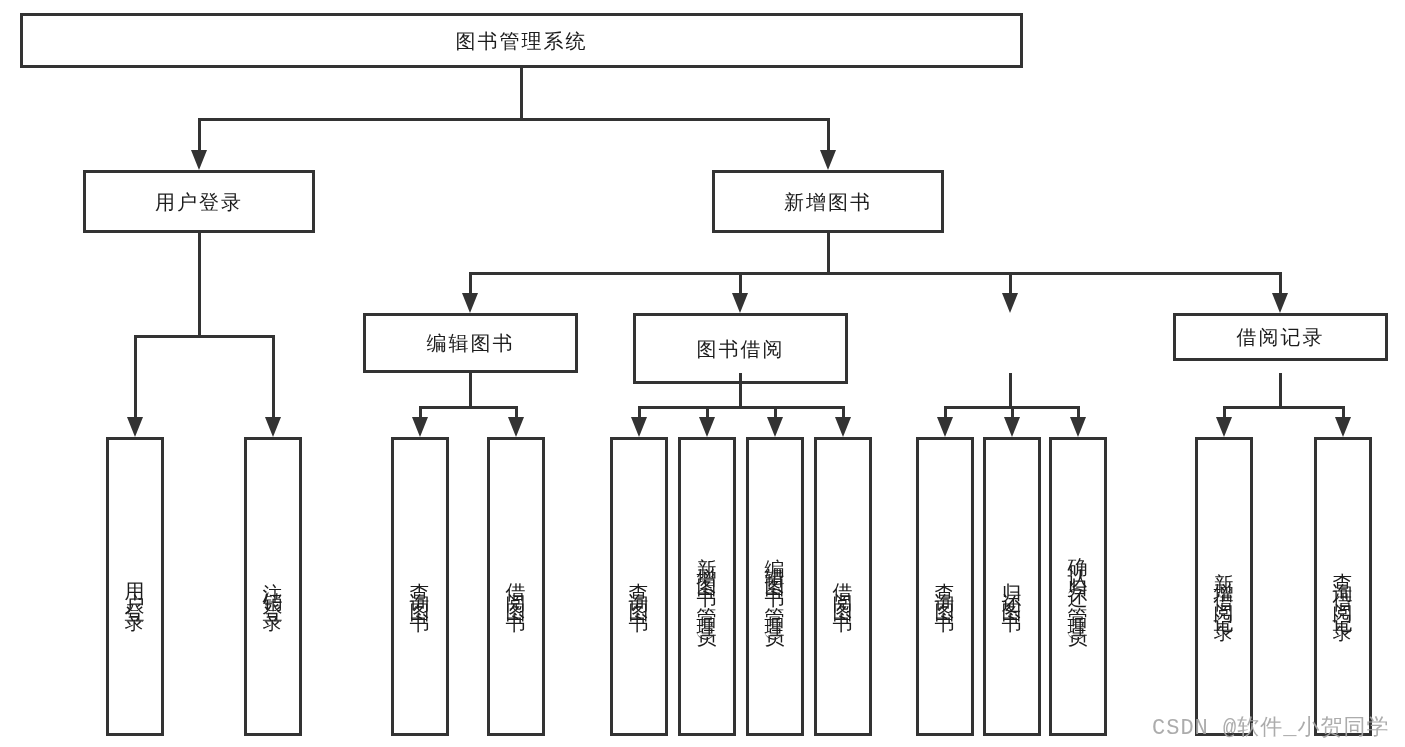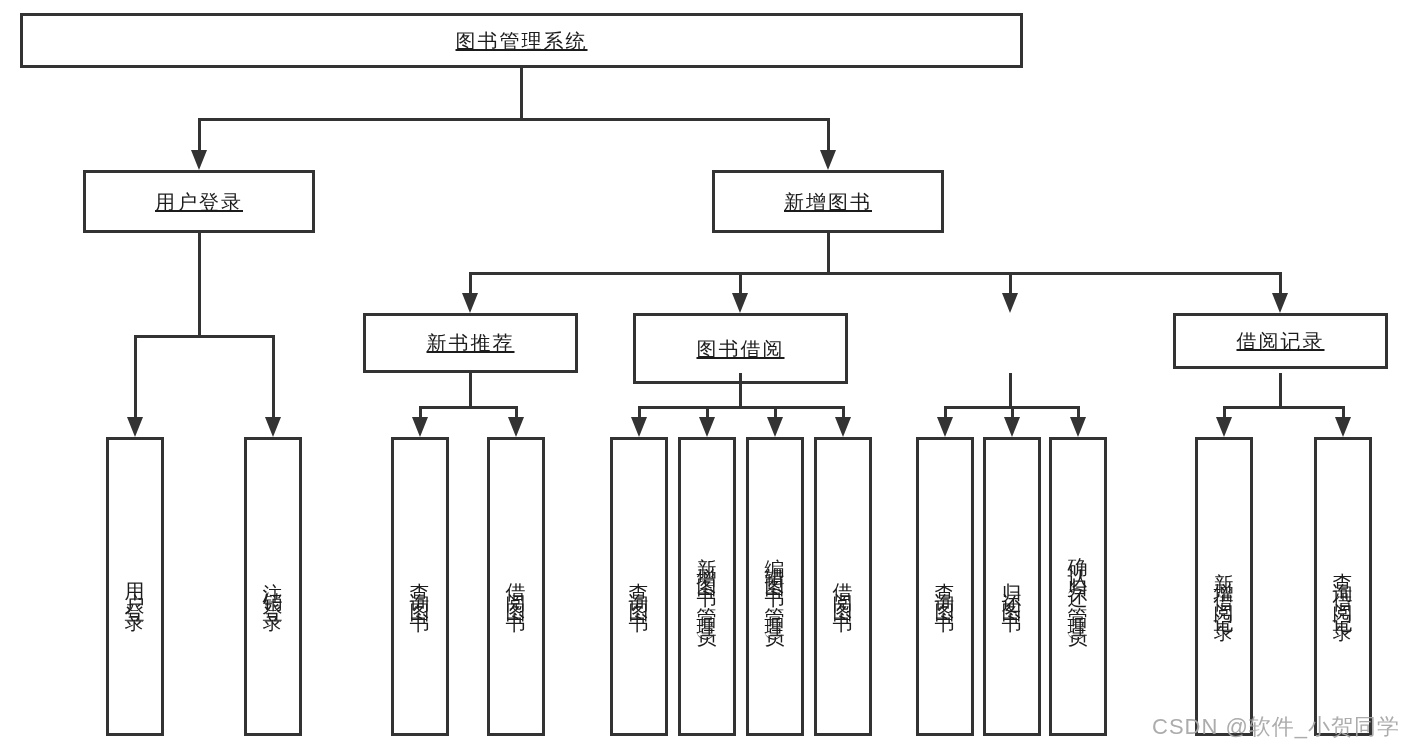--- a/index.html
+++ b/index.html
@@ -22,21 +22,20 @@
     border: 3px solid #333333;
     display: flex;
     align-items: center;
     justify-content: center;
     color: #1c1c1c;
     font-size: 20px;
     line-height: 1;
   }
   .hbox {
     letter-spacing: 2px;
-    text-decoration: underline;
   }
   .vbox {
     writing-mode: vertical-rl;
     text-orientation: mixed;
     letter-spacing: 10px;
     white-space: nowrap;
   }
   .cline {
     position: absolute;
     background: #333333;
@@ -51,35 +50,36 @@
   }
   .watermark {
     position: absolute;
     left: 1152px;
     top: 712px;
     font-size: 22px;
     letter-spacing: 1px;
     color: rgba(168, 168, 168, 0.95);
     z-index: 10;
     white-space: nowrap;
+    font-family: Liberation Mono, monospace;
   }
 </style>
 </head>
 <body>
 
 <div id="canvas">
 
   <div class="box hbox" style="left:20px; top:13px; width:1003px; height:55px">图书管理系统</div>
 
   <div class="box hbox" style="left:83px; top:170px; width:232px; height:63px">用户登录</div>
   <div class="box hbox" style="left:712px; top:170px; width:232px; height:63px">新增图书</div>
 
-  <div class="box hbox" style="left:363px; top:313px; width:215px; height:60px">新书推荐</div>
+  <div class="box hbox" style="left:363px; top:313px; width:215px; height:60px">编辑图书</div>
   <div class="box hbox" style="left:633px; top:313px; width:215px; height:71px">图书借阅</div>
-  <div class="box hbox" style="left:1173px; top:313px; width:215px; height:56px">借阅记录</div>
+  <div class="box hbox" style="left:1173px; top:313px; width:215px; height:48px">借阅记录</div>
 
   <div class="box vbox" style="left:106px; top:437px; width:58px; height:299px">用户登录</div>
   <div class="box vbox" style="left:244px; top:437px; width:58px; height:299px">注销登录</div>
 
   <div class="box vbox" style="left:391px; top:437px; width:58px; height:299px">查询图书</div>
   <div class="box vbox" style="left:487px; top:437px; width:58px; height:299px">借阅图书</div>
 
   <div class="box vbox" style="left:610px; top:437px; width:58px; height:299px">查询图书</div>
   <div class="box vbox" style="left:678px; top:437px; width:58px; height:299px">新增图书（管理员）</div>
   <div class="box vbox" style="left:746px; top:437px; width:58px; height:299px">编辑图书（管理员）</div>

